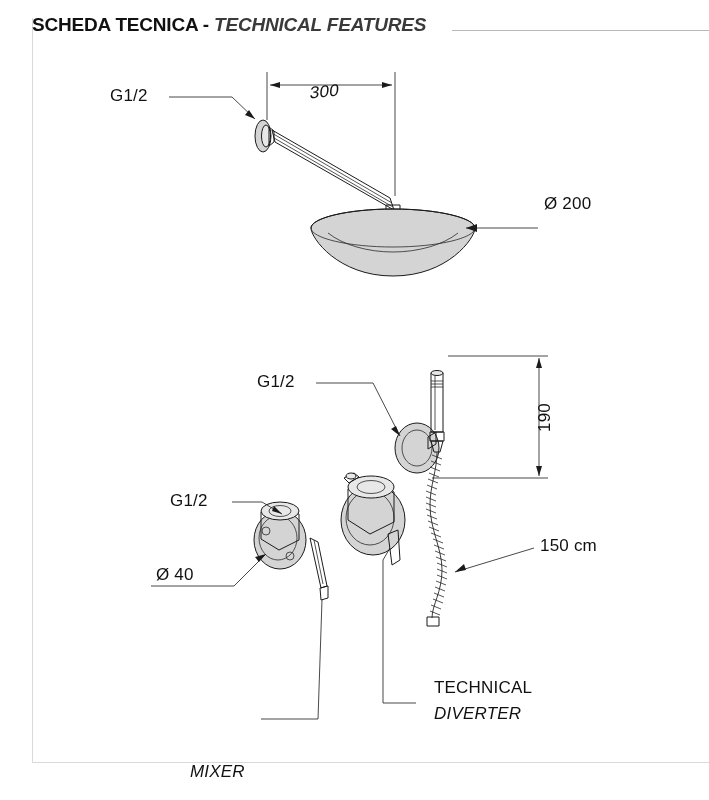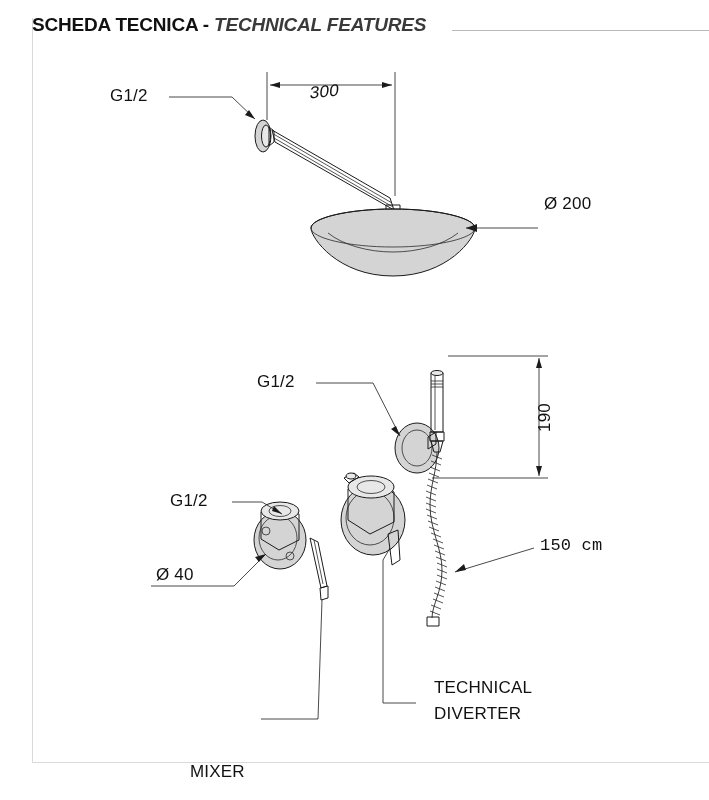--- a/index.html
+++ b/index.html
@@ -92,21 +92,21 @@
   .hose { stroke: #3a3a3a; fill: none; stroke-width: 1; }
   
   .lbl {
     position: absolute;
     white-space: nowrap;
     font-family: "Liberation Sans", sans-serif;
     font-size: 17px;
     color: #111;
     letter-spacing: 0.2px;
   }
-  .lbl.ital { }
+  .lbl.ital { font-style: italic; }
   .lbl.rot {
     transform: rotate(-90deg);
     transform-origin: left top;
   }
   .lbl.dimnum {
     font-size: 17px;
   }
 </style>
 </head>
 <body>
@@ -282,21 +282,21 @@
     <path class="ln-dim" d="M398 703 L365 703 L365 560 L372 548"></path>
 
   </svg>
 
   <div class="lbl" style="left:92px; top:86px;">G1/2</div>
   <div class="lbl dimnum" style="left:292px; top:82px; transform:skewX(-12deg) rotate(-6deg);">300</div>
   <div class="lbl" style="left:526px; top:194px;">Ø 200</div>
 
   <div class="lbl" style="left:239px; top:372px;">G1/2</div>
   <div class="lbl rot" style="left:517px; top:432px;">190</div>
-  <div class="lbl" style="left:522px; top:536px;font-family:Liberation Mono, monospace;">150 cm</div>
+  <div class="lbl" style="left:522px; top:536px;">150 cm</div>
 
   <div class="lbl" style="left:152px; top:491px;">G1/2</div>
   <div class="lbl" style="left:138px; top:565px;">Ø 40</div>
 
   <div class="lbl ital" style="left:172px; top:726px;margin-top:36px;">MIXER</div>
 
   <div class="lbl" style="left:416px; top:678px;">TECHNICAL</div>
   <div class="lbl ital" style="left:416px; top:704px;">DIVERTER</div>
 
 </div>

